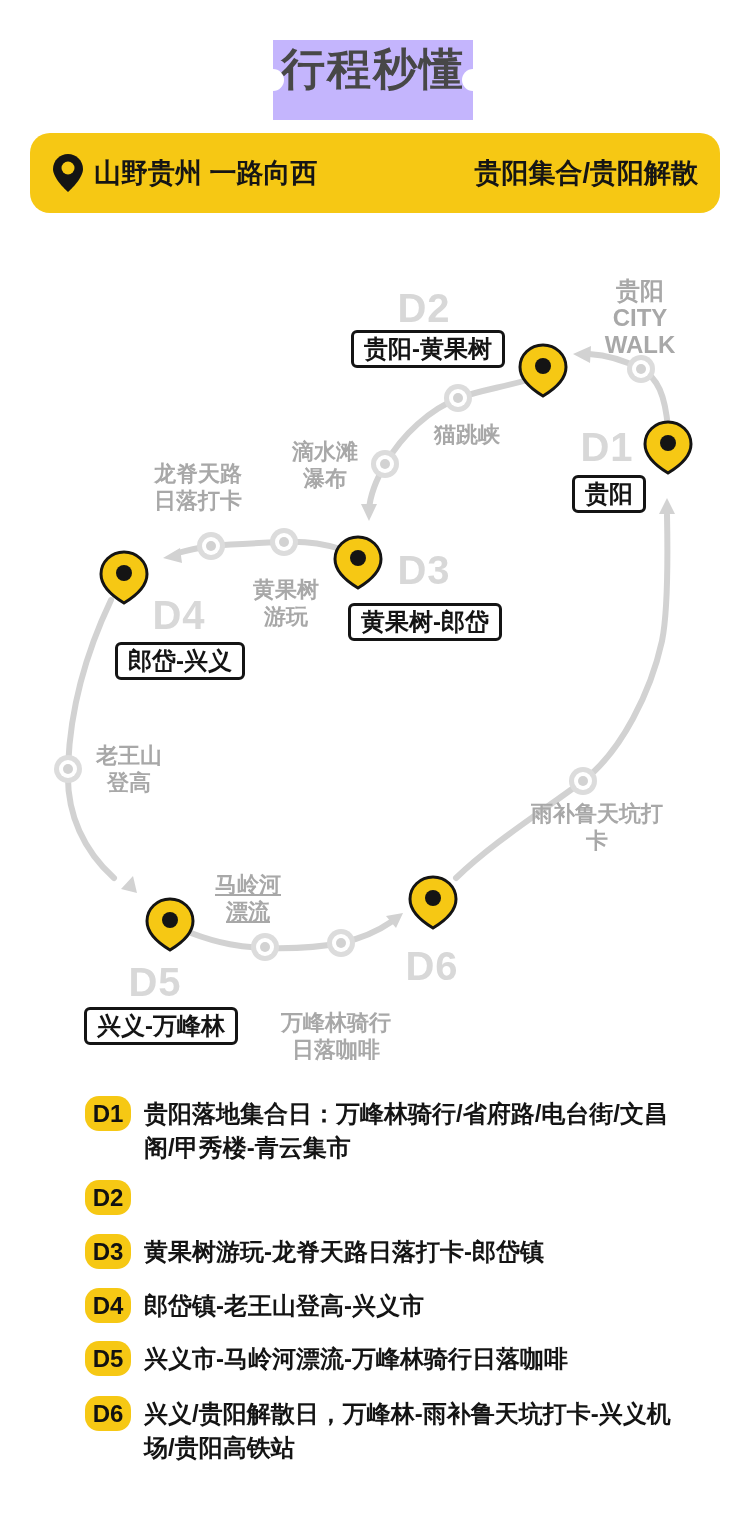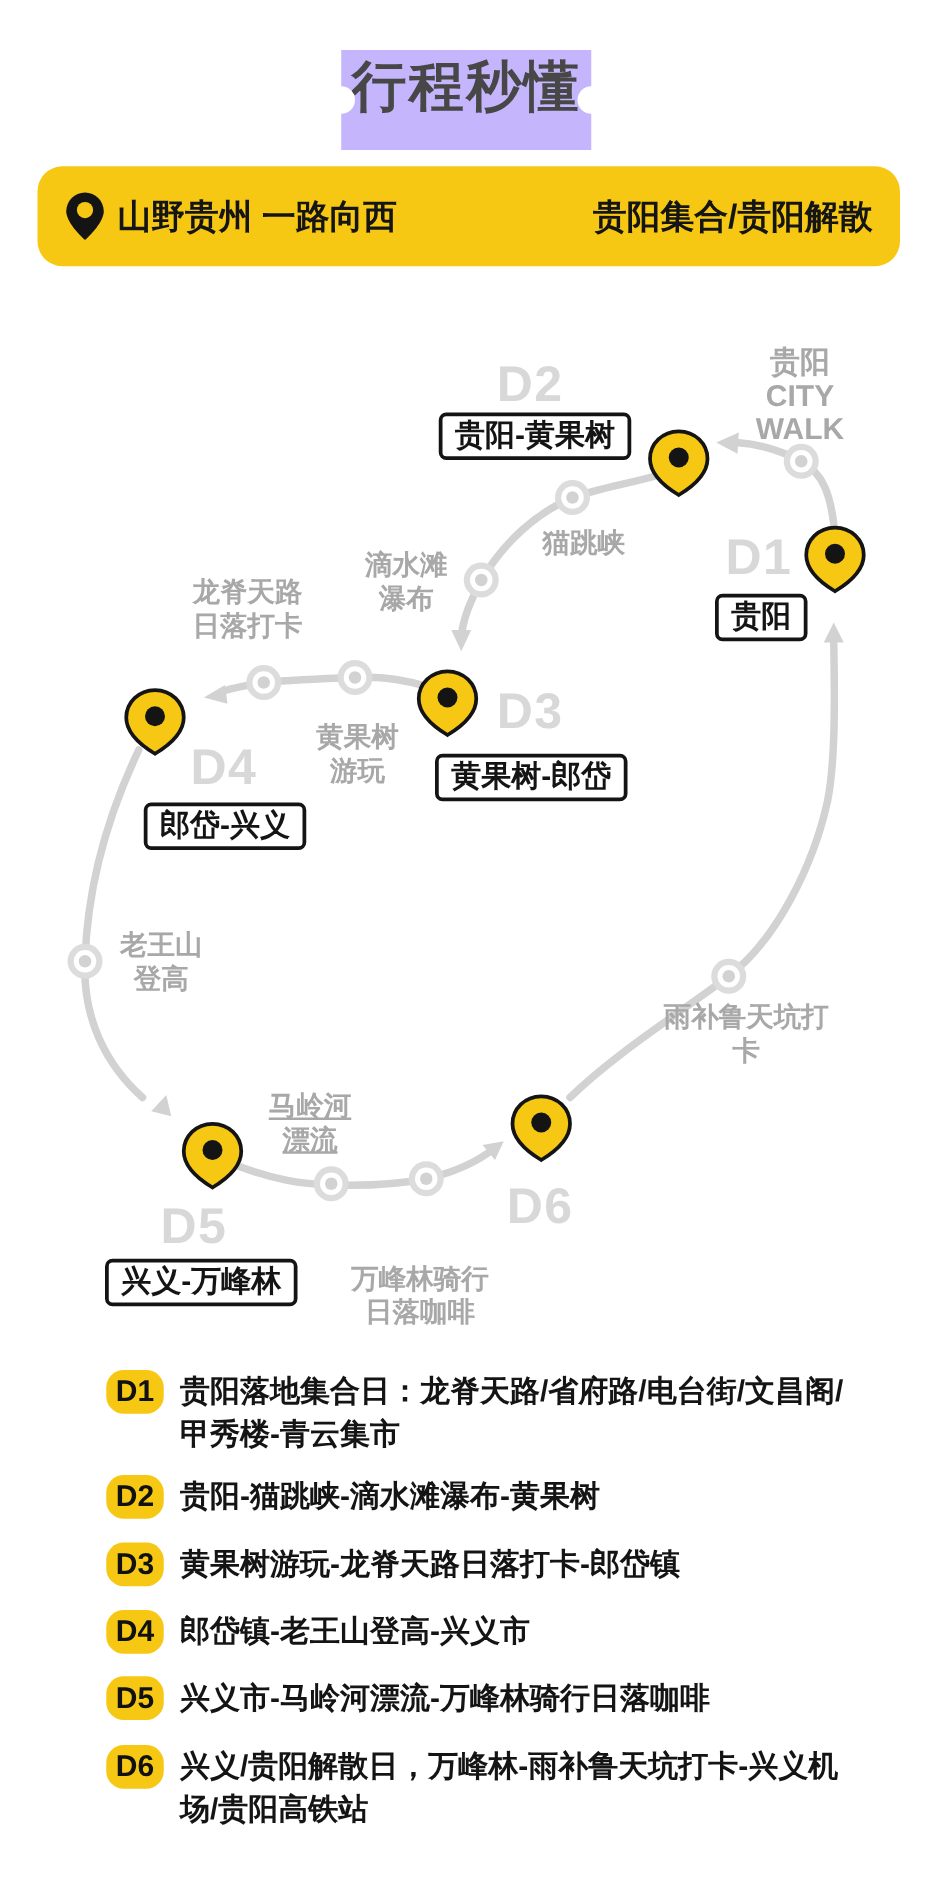--- a/index.html
+++ b/index.html
@@ -202,25 +202,24 @@
   <div class="abs wp-label" style="left:248px;top:628px;text-decoration:underline;">马岭河
 漂流</div>
   <div class="abs wp-label" style="left:336px;top:726px;margin-top:40px;">万峰林骑行
 日落咖啡</div>
   <div class="abs wp-label" style="left:597px;top:557px;">雨补鲁天坑打卡</div>
 </div>
 
 <div>
   <div class="abs it-row" style="top:1096px;">
     <div class="day-badge">D1</div>
-    <div class="day-desc">贵阳落地集合日：龙脊天路/省府路/电台街/文昌阁/甲秀楼-青云集市</div>
+    <div class="day-desc">贵阳落地集合日：万峰林骑行/省府路/电台街/文昌阁/甲秀楼-青云集市</div>
   </div>
   <div class="abs it-row" style="top:1180px;">
     <div class="day-badge">D2</div>
-    <div class="day-desc">贵阳-猫跳峡-滴水滩瀑布-黄果树</div>
   </div>
   <div class="abs it-row" style="top:1234px;">
     <div class="day-badge">D3</div>
     <div class="day-desc">黄果树游玩-龙脊天路日落打卡-郎岱镇</div>
   </div>
   <div class="abs it-row" style="top:1288px;">
     <div class="day-badge">D4</div>
     <div class="day-desc">郎岱镇-老王山登高-兴义市</div>
   </div>
   <div class="abs it-row" style="top:1341px;">

